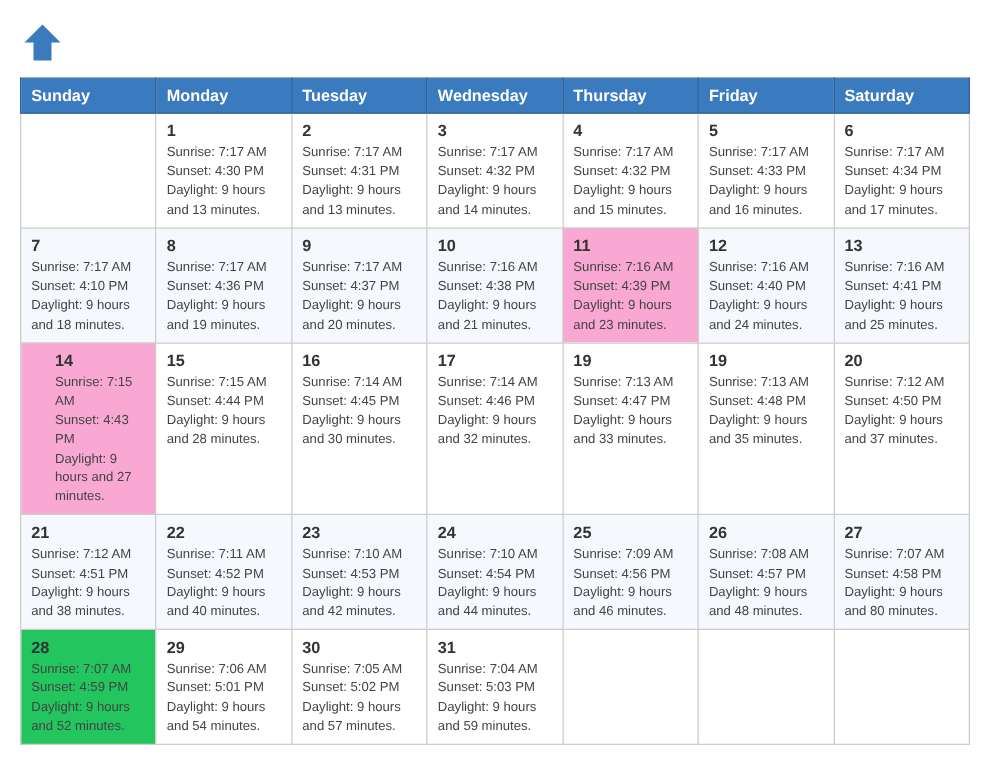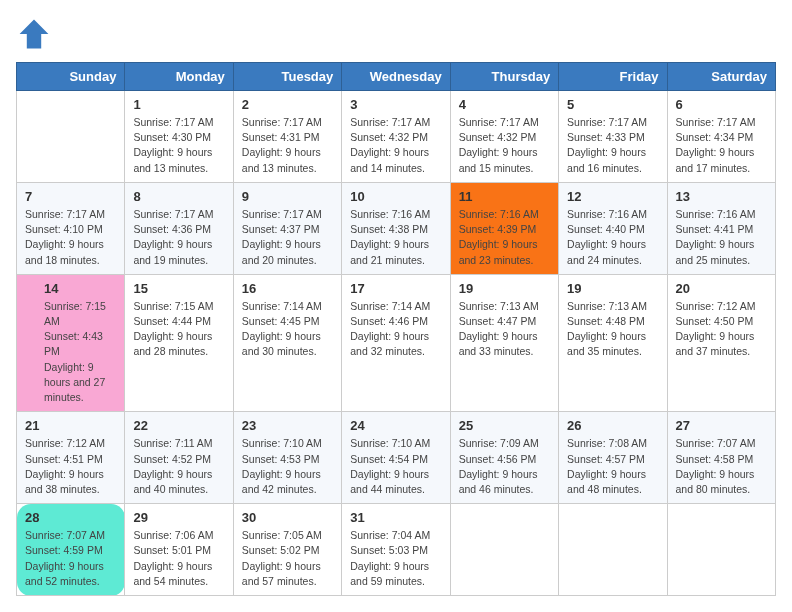--- a/index.html
+++ b/index.html
@@ -48,21 +48,21 @@
     }
     .calendar {
       width: 100%;
       border-collapse: collapse;
       font-size: 11px;
     }
     .calendar th {
       background-color: #3a7abf;
       color: #fff;
       padding: 6px 8px;
-      text-align: right;
+      text-align: left;
       font-size: 13px;
       font-weight: bold;
       border: 1px solid #2e6095;
     }
     .calendar td {
       vertical-align: top;
       padding: 6px 8px;
       border: 1px solid #ccc;
       width: calc(100% / 7);
       min-height: 80px;
@@ -196,21 +196,21 @@
         </div>
       </td>
         <td style="background: rgb(245, 248, 252);">
         <span class="day-number">10</span>
         <div class="day-info">
           <span>Sunrise: 7:16 AM</span><br>
           <span>Sunset: 4:38 PM</span><br>
           <span>Daylight: 9 hours and 21 minutes.</span>
         </div>
       </td>
-        <td style="background: #f97316;">
+        <td style="background: #f9a8d4;">
         <span class="day-number">11</span>
         <div class="day-info">
           <span>Sunrise: 7:16 AM</span><br>
           <span>Sunset: 4:39 PM</span><br>
           <span>Daylight: 9 hours and 23 minutes.</span>
         </div>
       </td>
         <td style="background: rgb(245, 248, 252);">
         <span class="day-number">12</span>
         <div class="day-info">
@@ -338,21 +338,21 @@
         <td style="background: rgb(245, 248, 252);">
         <span class="day-number">27</span>
         <div class="day-info">
           <span>Sunrise: 7:07 AM</span><br>
           <span>Sunset: 4:58 PM</span><br>
           <span>Daylight: 9 hours and 80 minutes.</span>
         </div>
       </td>
       </tr>
       <tr>
-        <td style="background: #5eead4; border-radius: 14px;">
+        <td style="background: #22c55e;">
         <span class="day-number">28</span>
         <div class="day-info">
           <span>Sunrise: 7:07 AM</span><br>
           <span>Sunset: 4:59 PM</span><br>
           <span>Daylight: 9 hours and 52 minutes.</span>
         </div>
       </td>
         <td style="background: rgb(255, 255, 255);">
         <span class="day-number">29</span>
         <div class="day-info">

